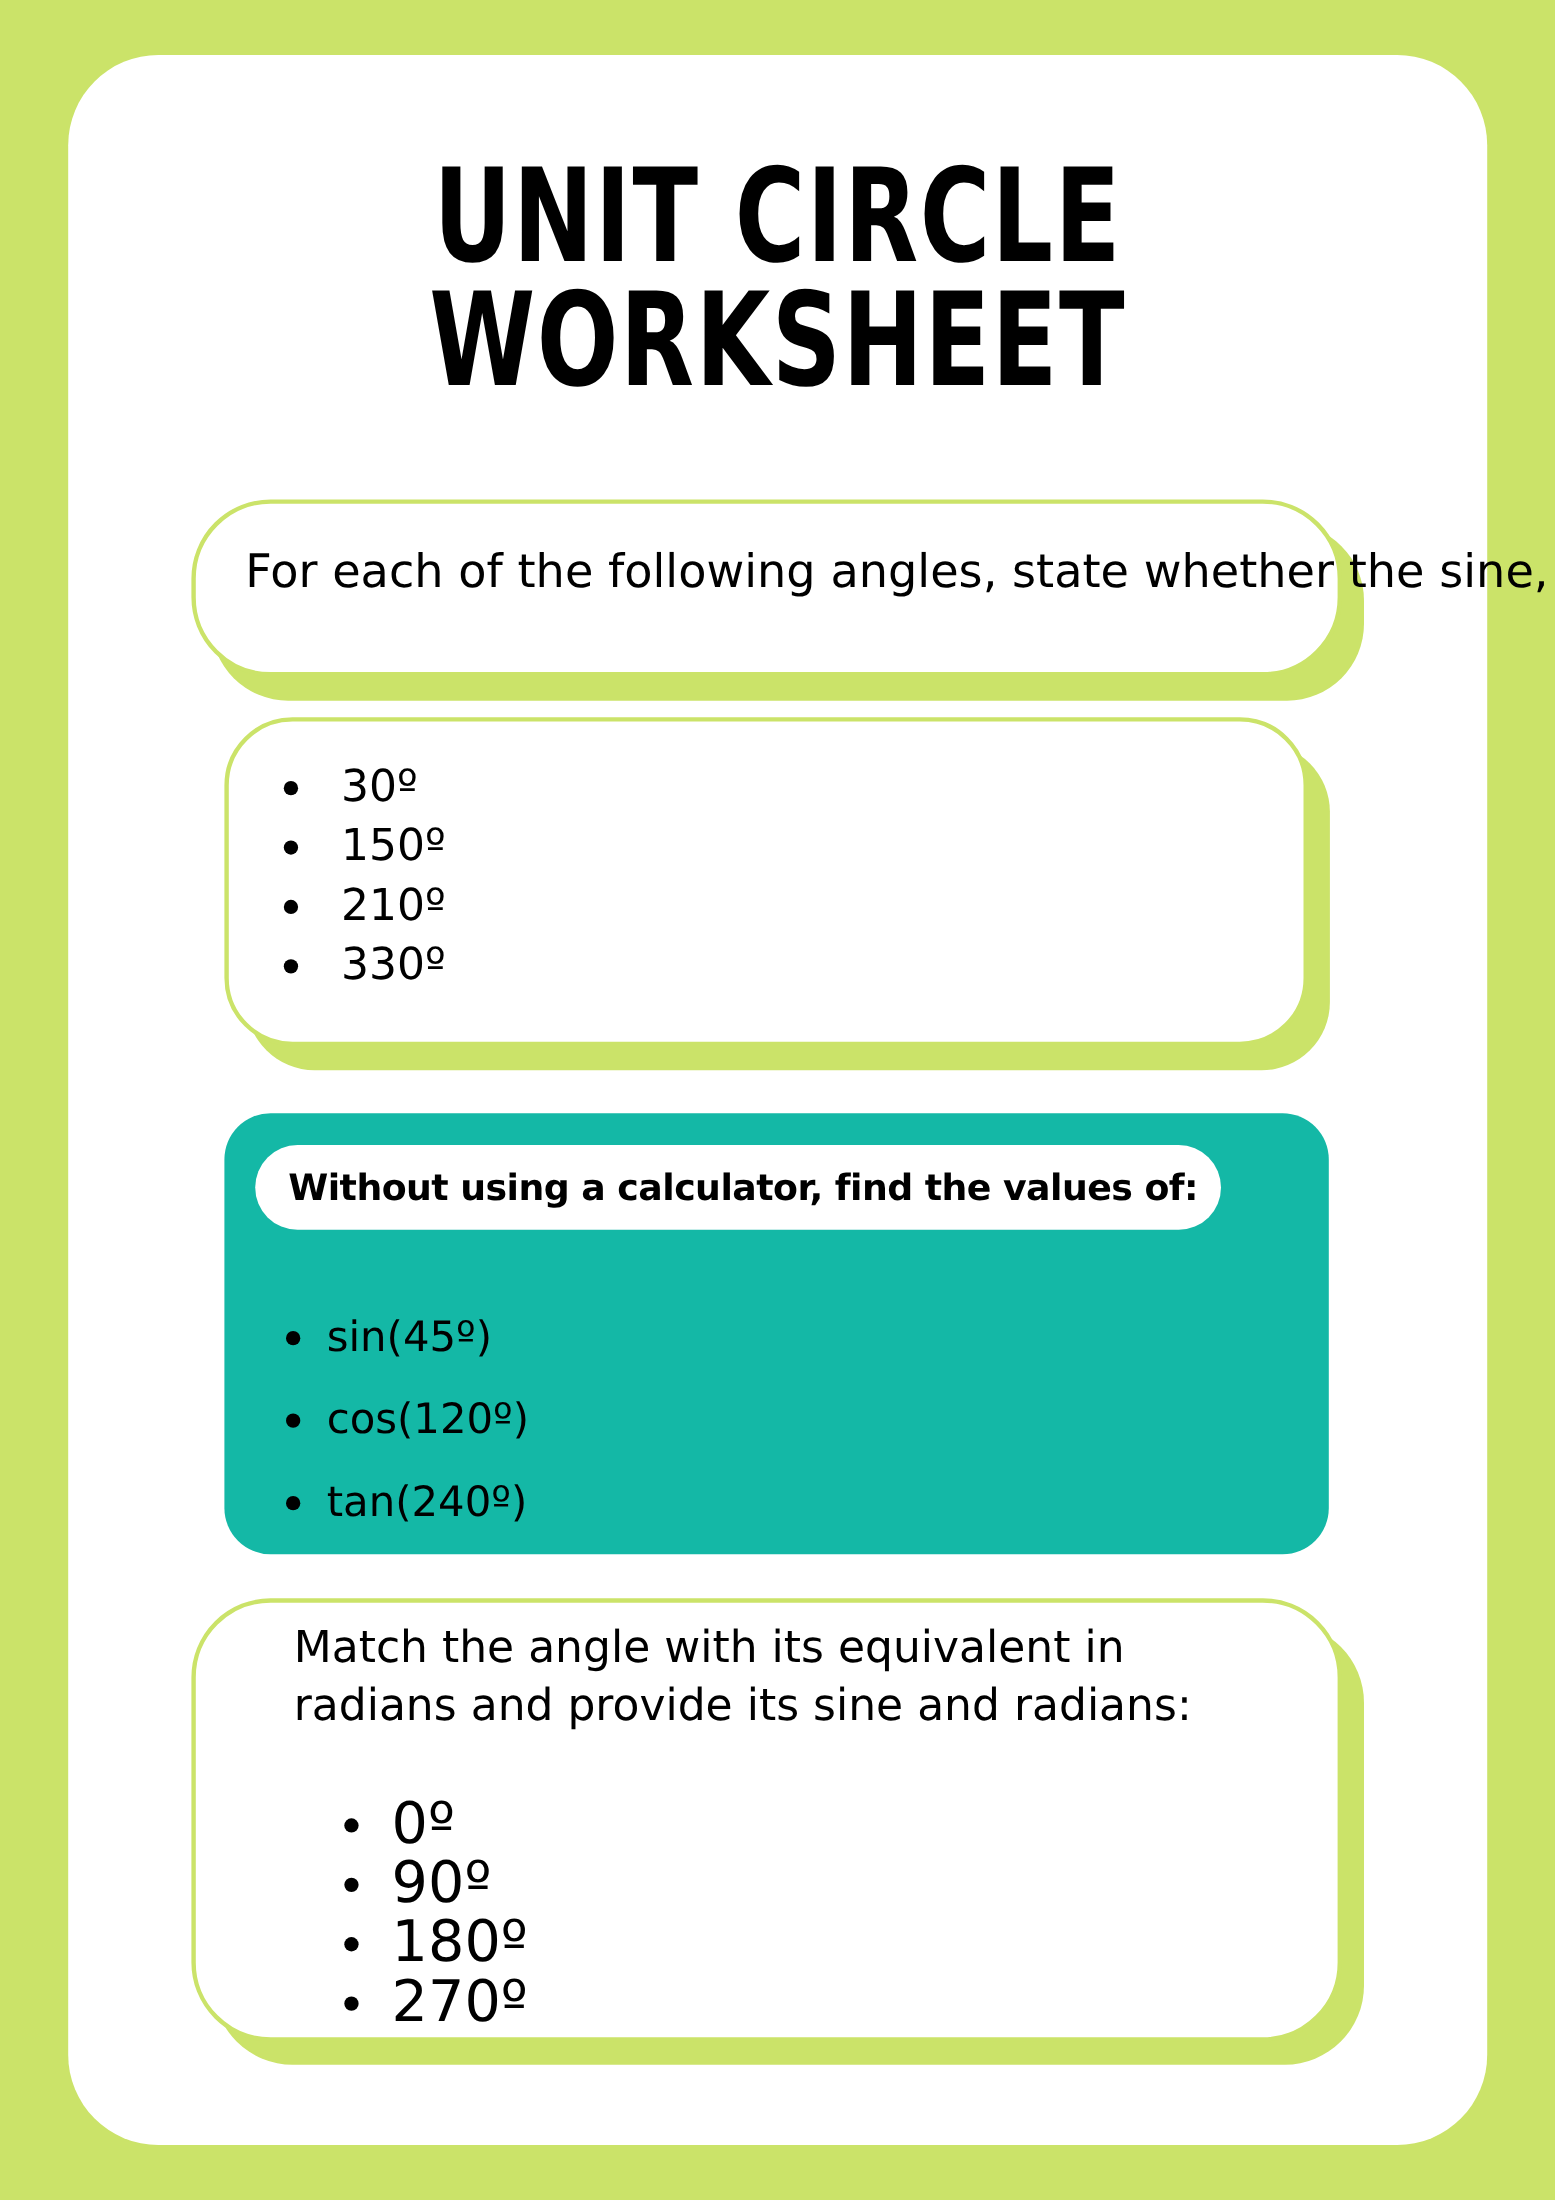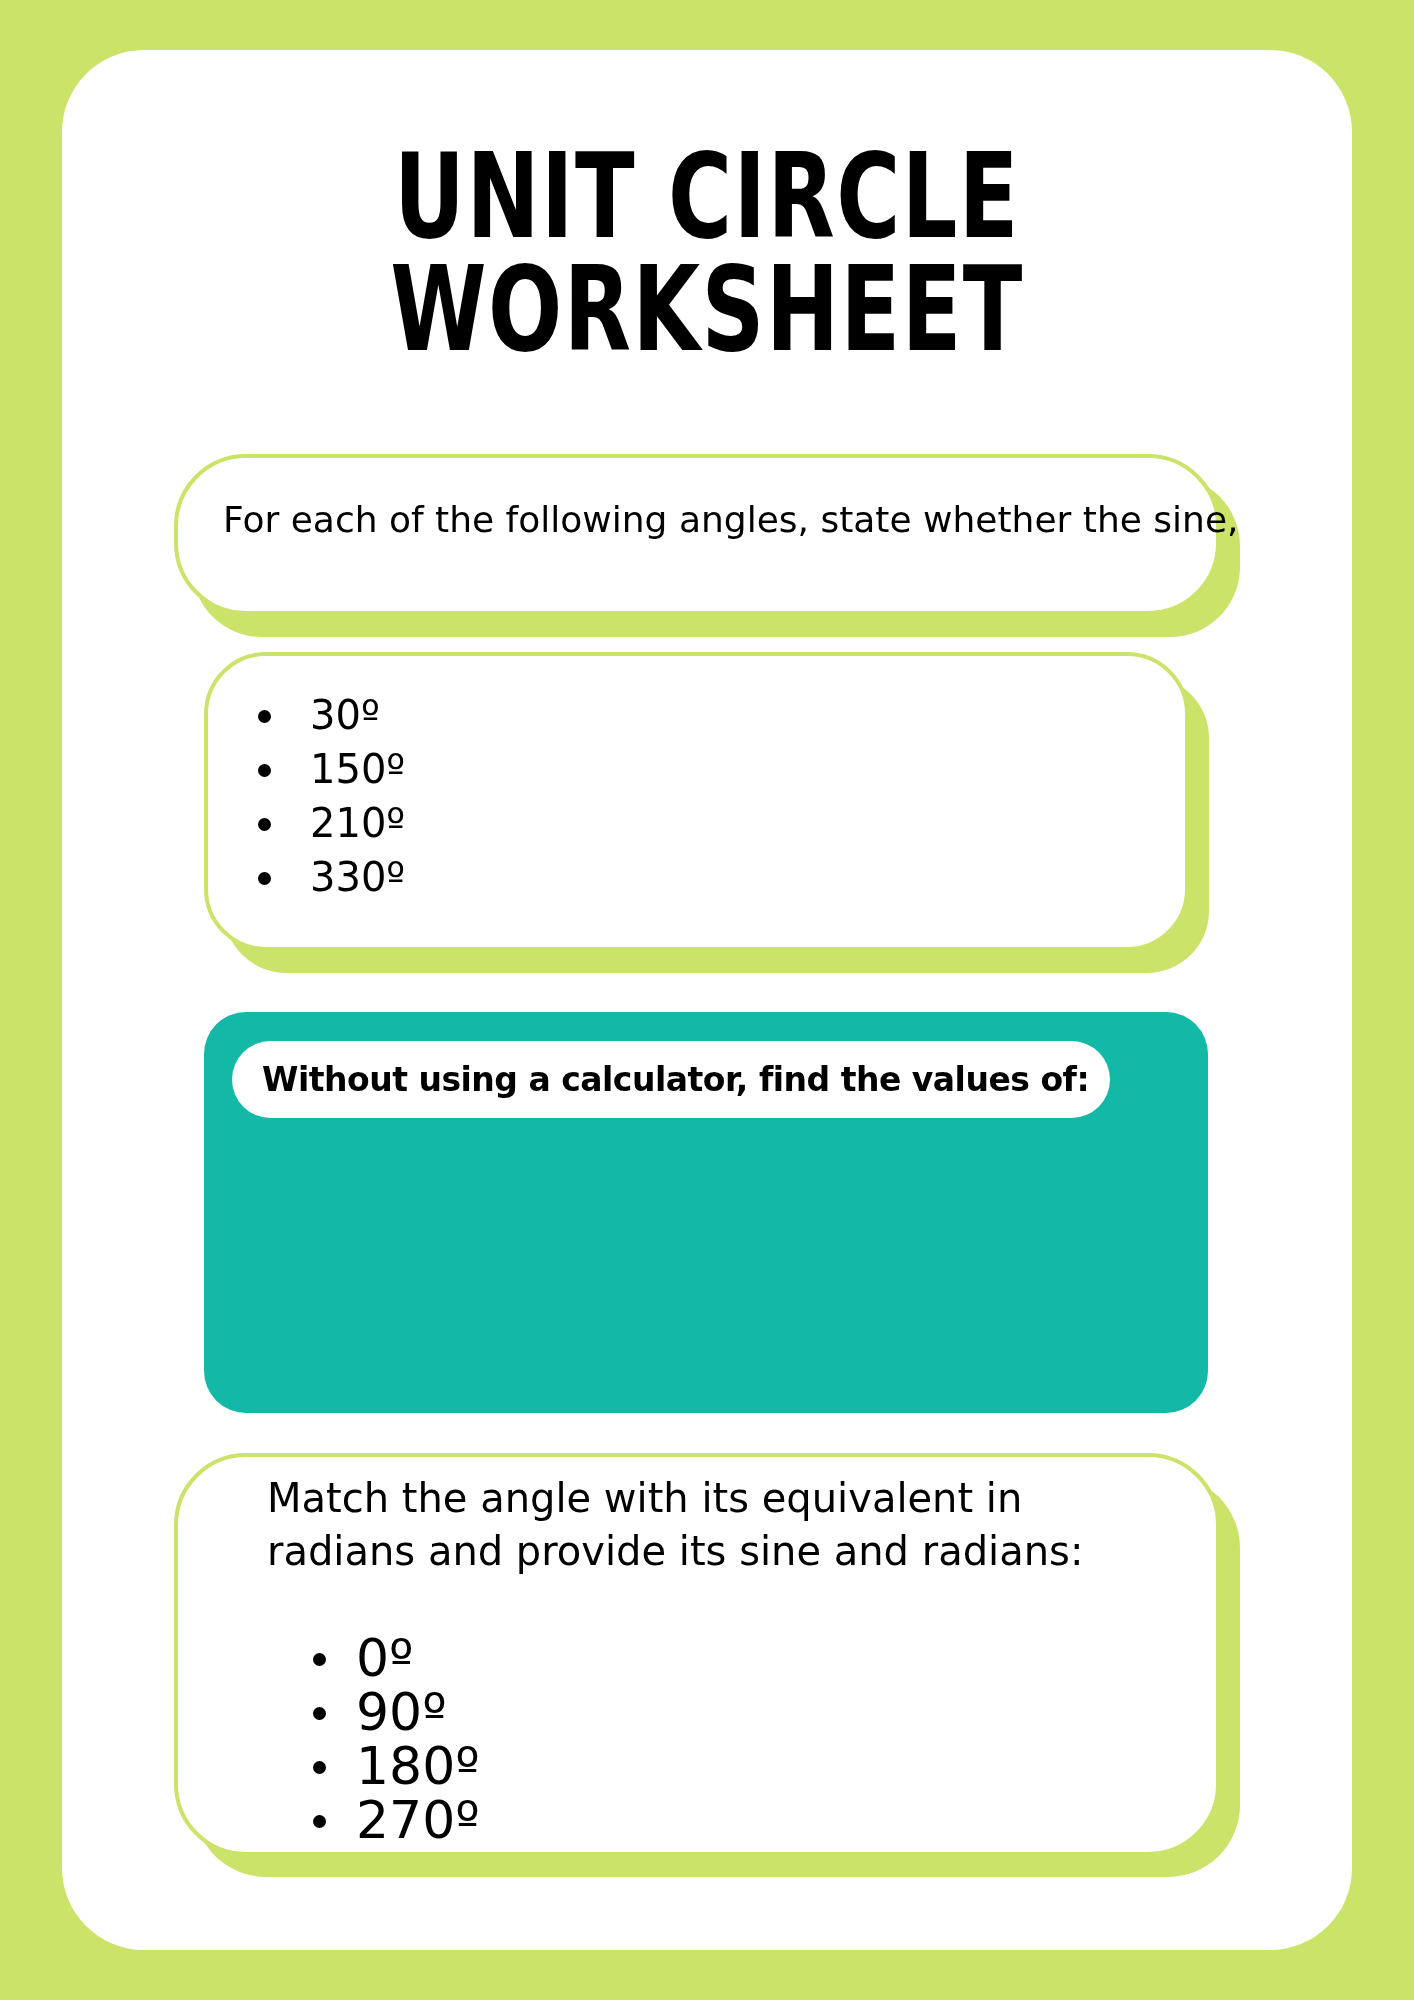--- a/index.html
+++ b/index.html
@@ -75,39 +75,44 @@
 <div class="card"></div>
 
 <h1 class="title" style="top:140px; margin:0;">
   <span class="line">UNIT CIRCLE</span>
   <span class="line">WORKSHEET</span>
 </h1>
 
 <div class="box">
   <div class="shadow" style="left:192px; top:476px; width:1048px; height:161px; border-radius:70px;"></div>
   <div class="outline" style="left:174px; top:454px; width:1046px; height:161px; border-radius:72px;"></div>
-  <div class="txt" style="left:223px; top:499px; font-size:36px; line-height:42px;">
+  <div class="txt" style="left:223px; top:499px; font-size:42px; line-height:42px;">
     <div>For each of the following angles, state whether the sine,</div>
   </div>
 </div>
 
 <div class="box">
   <div class="shadow" style="left:224px; top:676px; width:985px; height:297px; border-radius:62px;"></div>
   <div class="outline" style="left:204px; top:652px; width:985px; height:299px; border-radius:62px;"></div>
   <ul class="bullet-list" style="left:258px; top:688px; font-size:40px; line-height:54px;">
     <li style="padding-left:52px;"><span class="dot" style="left:0; top:22px;"></span><span>30º</span></li>
     <li style="padding-left:52px;"><span class="dot" style="left:0; top:22px;"></span><span>150º</span></li>
     <li style="padding-left:52px;"><span class="dot" style="left:0; top:22px;"></span><span>210º</span></li>
     <li style="padding-left:52px;"><span class="dot" style="left:0; top:22px;"></span><span>330º</span></li>
   </ul>
 </div>
 
 <div class="panel" style="left:204px; top:1012px; width:1004px; height:401px;">
   <div class="pill" style="left:28px; top:29px; width:878px; height:77px;"></div>
   <div class="pill-text" style="left:58px; top:48px; font-size:33px; line-height:40px; letter-spacing:-0.5px;">Without using a calculator, find the values of:</div>
+  <ul class="bullet-list" style="left:56px; top:166px; font-size:38px; line-height:75px;">
+    <li style="padding-left:37px;"><span class="dot" style="left:0; top:32px;"></span><span>sin(45º)</span></li>
+    <li style="padding-left:37px;"><span class="dot" style="left:0; top:32px;"></span><span>cos(120º)</span></li>
+    <li style="padding-left:37px;"><span class="dot" style="left:0; top:32px;"></span><span>tan(240º)</span></li>
+  </ul>
 </div>
 
 <div class="box">
   <div class="shadow" style="left:194px; top:1476px; width:1046px; height:401px; border-radius:72px;"></div>
   <div class="outline" style="left:174px; top:1453px; width:1046px; height:403px; border-radius:72px;"></div>
   <div class="txt" style="left:267px; top:1472px; font-size:40px; line-height:53px;">
     <div>Match the angle with its equivalent in</div>
     <div>radians and provide its sine and radians:</div>
   </div>
   <ul class="bullet-list" style="left:313px; top:1631px; font-size:52px; line-height:54px;">

